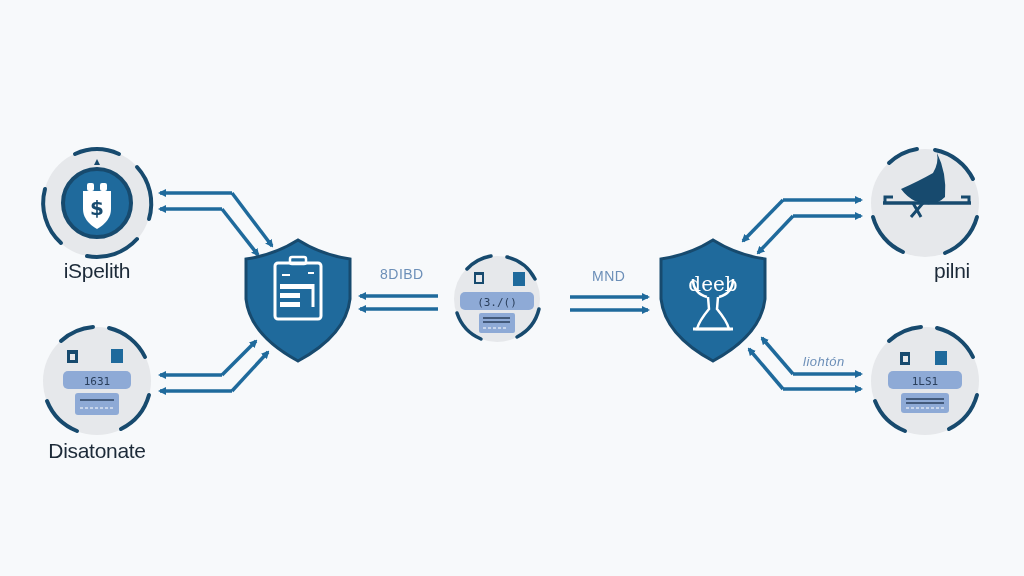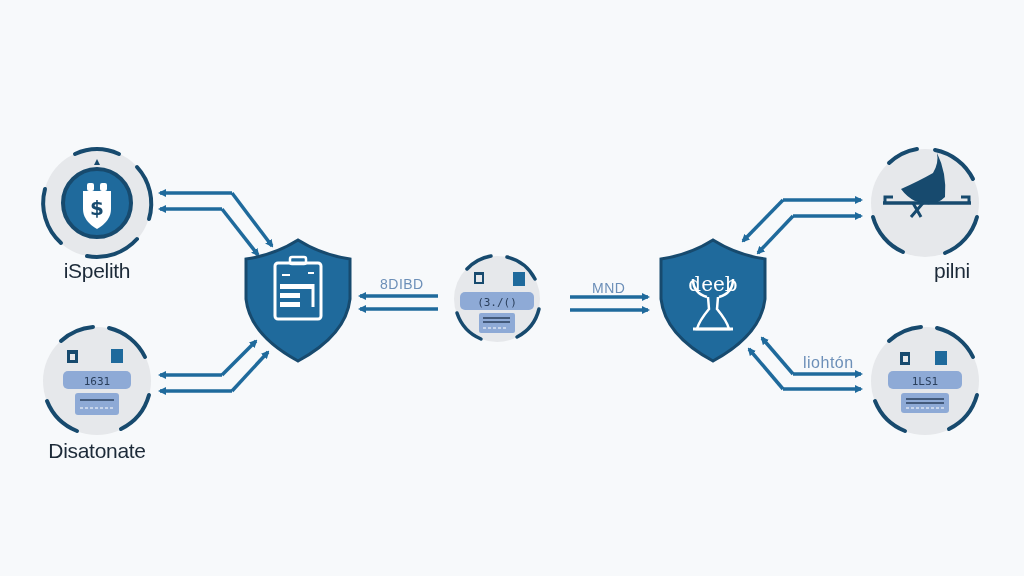--- a/index.html
+++ b/index.html
@@ -176,23 +176,23 @@
       <line x1="-19" y1="18" x2="19" y2="18" stroke="#2a3f5c" stroke-width="1.5"></line>
       <line x1="-19" y1="22" x2="19" y2="22" stroke="#2a3f5c" stroke-width="1.5"></line>
       <line x1="-19" y1="27" x2="19" y2="27" stroke="#ffffff" stroke-width="1" stroke-dasharray="3,2"></line>
     </g>
   </svg>
 
   <div class="node-label" style="left:-3px; top:259px;">iSpelith</div>
   <div class="node-label" style="left:-3px; top:439px;">Disatonate</div>
   <div class="node-label" style="left:852px; top:259px;">pilni</div>
 
-  <div class="edge-label" style="left:380px; top:276px;">8DIBD</div>
-  <div class="edge-label" style="left:592px; top:280px;">MND</div>
-  <div class="edge-label" style="left:803px; top:354px; font-size:16px;">liohtón</div>
+  <div class="edge-label" style="left:380px; top:266px;">8DIBD</div>
+  <div class="edge-label" style="left:592px; top:268px;">MND</div>
+  <div class="edge-label" style="left:803px; top:354px; font-size:13px;font-style:italic;">liohtón</div>
 
   <div style="position:absolute;left:63px;top:169px;width:68px;height:68px;"></div>
   <div style="position:absolute;left:63px;top:350px;width:68px;height:68px;"></div>
   <div style="position:absolute;left:246px;top:240px;width:104px;height:121px;"></div>
   <div style="position:absolute;left:460px;top:265px;width:74px;height:70px;"></div>
   <div style="position:absolute;left:661px;top:240px;width:104px;height:121px;"></div>
   <div style="position:absolute;left:880px;top:150px;width:92px;height:70px;"></div>
   <div style="position:absolute;left:888px;top:350px;width:74px;height:66px;"></div>
 </div>
 

